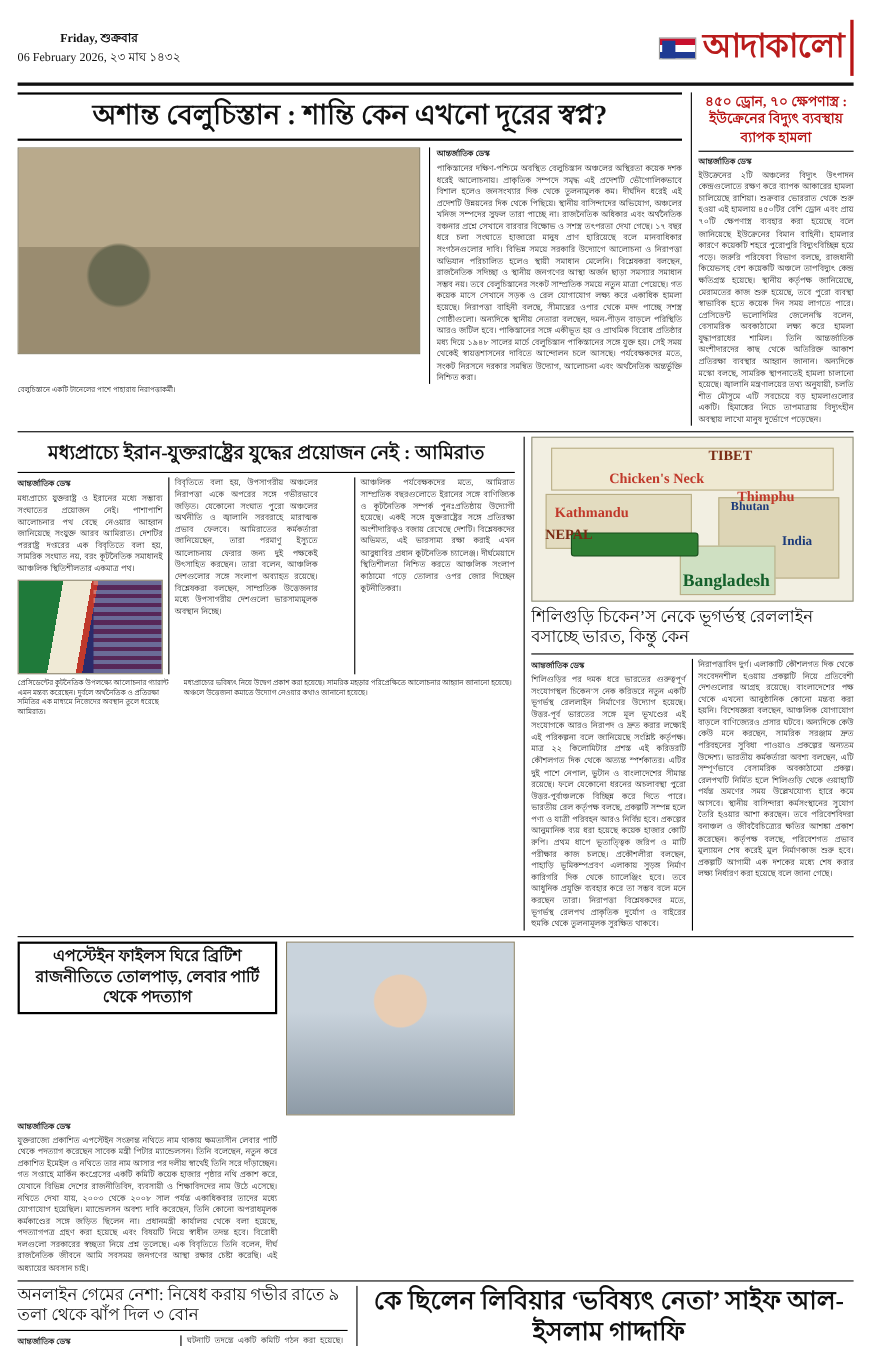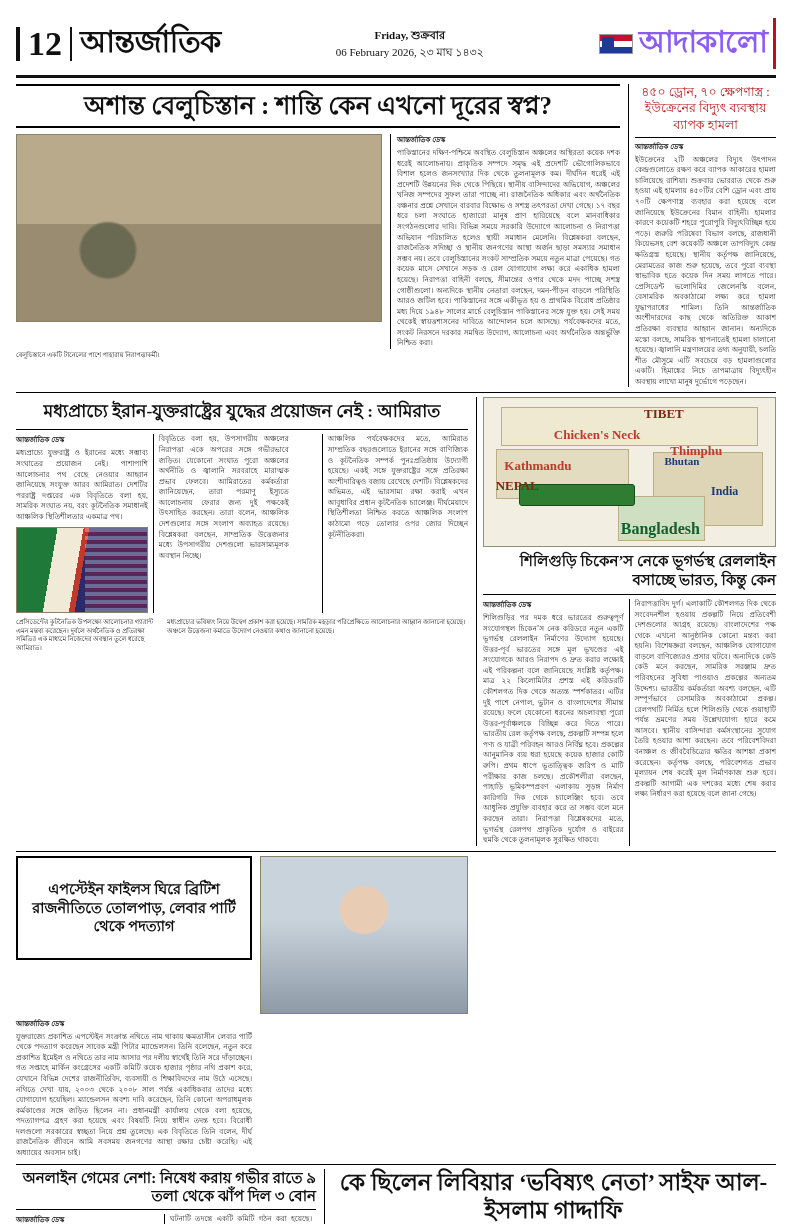--- a/index.html
+++ b/index.html
@@ -46,21 +46,21 @@
     width: 34px; height: 20px;
     background: linear-gradient(to bottom,#c8102e 0 33%,#ffffff 33% 66%,#1f3a93 66% 100%);
     border: 1px solid #999;
     position: relative;
   }
   .flagbox::after{
     content:""; position:absolute; left:2px; top:2px; width:12px;height:16px;
     background:#1f3a93;
   }
   .paper-title {
-    font-size: 30px; font-weight: bold; color:#8b5cf6;
+    font-size: 30px; font-weight: bold; color:#b91c1c;
     letter-spacing:-1px;
     border-right:3px solid #b81414; padding-right:6px;
   }
   .vrule { border-left: 1px solid #000; }
 
   .row { display:flex; }
   .colgap { width: 8px; }
 
   
   .body-text {
@@ -81,38 +81,38 @@
     line-height:1.2;
   }
   .photo {
     background:#cfc3a8; position:relative; overflow:hidden;
     border:1px solid #8a8268;
   }
   .cap { font-size:6.5px; padding-top:2px; line-height:1.3; }
 
   
   .rail-head {
-    font-size: 12.5px; font-weight:normal; color:#b81414; text-align:center;
+    font-size: 12.5px; font-weight:bold; color:#b81414; text-align:center;
     line-height:1.3; padding-bottom:4px;
     border-bottom:1px solid #000;
   }
 
   
   .head2 {
     font-size: 17.5px; font-weight:bold; text-align:center;
     line-height:1.25; padding:4px 2px;
   }
   .head3 {
-    font-size: 15px; font-weight:bold; text-align:right; line-height:1.25;
+    font-size: 15px; font-weight:normal; text-align:left; line-height:1.25;
   }
   .head-big {
     font-size: 23px; font-weight:bold; text-align:center; line-height:1.25;
   }
   .boxhead {
-    border:2px solid #000; padding:22px 6px; text-align:center;
+    border:2px solid #000; padding:3px 6px; text-align:center;
     font-size:14.5px; font-weight:bold; line-height:1.3;
   }
 
   
   .art-soldier {
     background:
       radial-gradient(circle at 25% 62%, #6a6a52 0 9%, transparent 10%),
       linear-gradient(to bottom, #b9aa8c 0 48%, #9a8c70 48% 100%);
   }
   .art-flags {
@@ -138,24 +138,20 @@
       linear-gradient(to bottom,#c9d3dc 0 40%, #8d9aa6 100%);
   }
   .divider-h{border-top:1px solid #000;}
 </style>
 </head>
 <body>
 
 <div class="page">
 
   <div class="masthead">
-    <div class="mast-left">
-      <div class="page-num">12</div>
-      <div class="section-name">আন্তর্জাতিক</div>
-    </div>
     <div class="mast-center">
       <div class="day">Friday, শুক্রবার</div>
       <div>06 February 2026, ২৩ মাঘ ১৪৩২</div>
     </div>
     <div class="mast-right">
       <div class="flagbox"></div>
       <div class="paper-title">আদাকালো</div>
     </div>
   </div>
 

